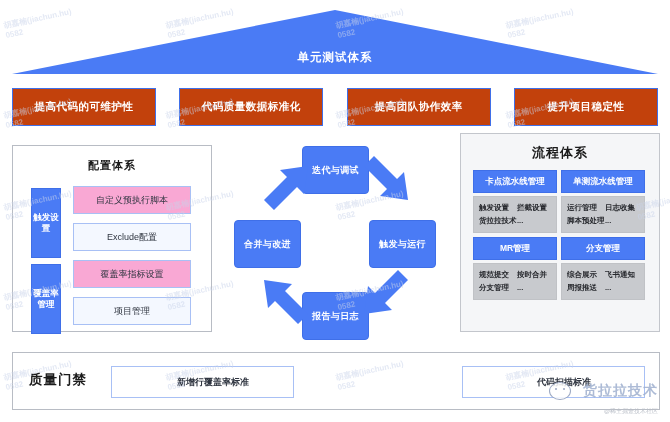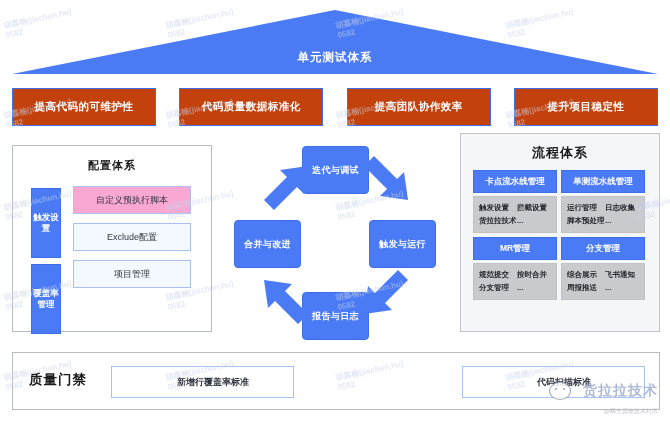--- a/index.html
+++ b/index.html
@@ -168,20 +168,21 @@
     <div class="config-title">配置体系</div>
 
     <div class="vtabs">
       <div class="vtab t1">触发设置</div>
       <div class="vtab t2">覆盖率管理</div>
     </div>
 
     <div class="conf-items">
       <div class="conf-item">自定义预执行脚本</div>
       <div class="conf-item tint">Exclude配置</div>
+      <div class="conf-item">覆盖率指标设置</div>
       <div class="conf-item tint">项目管理</div>
     </div>
   </div>
 
   <div class="cycle">
     <div class="cy-node cy-top">迭代与调试</div>
     <div class="cy-node cy-right">触发与运行</div>
     <div class="cy-node cy-bottom">报告与日志</div>
     <div class="cy-node cy-left">合并与改进</div>
 

